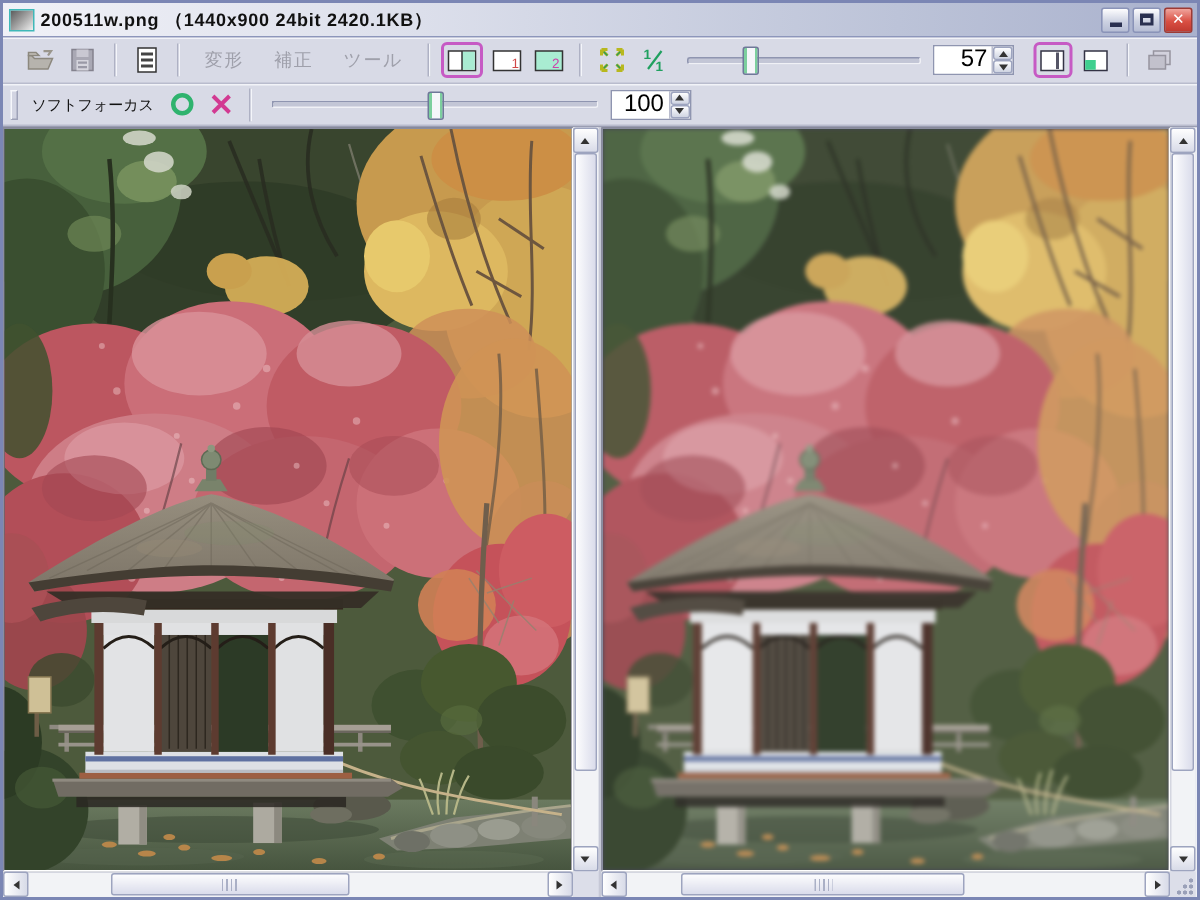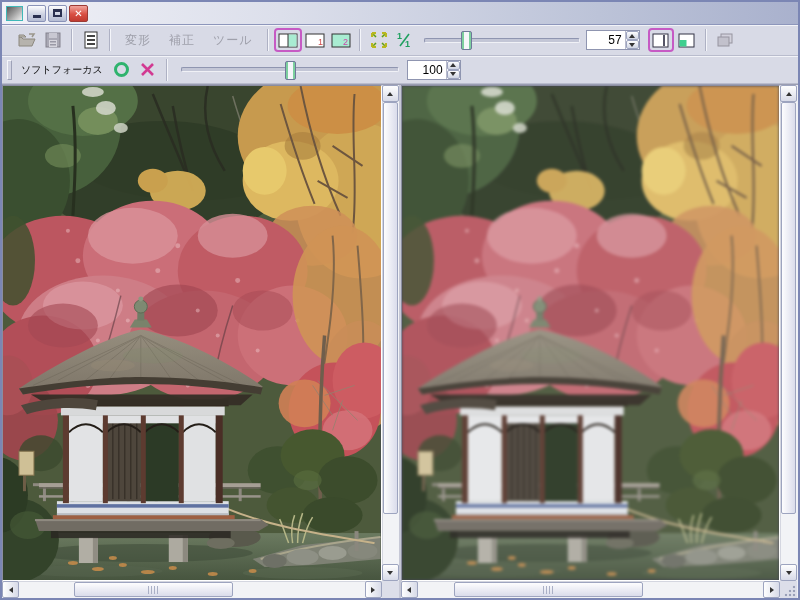--- a/index.html
+++ b/index.html
@@ -16,38 +16,38 @@
     flex:1;overflow:hidden;}
   .win-btns{display:flex;gap:2px;}
   .win-btn{width:19px;height:17px;border:1px solid #8a93b8;border-radius:2px;
     background:linear-gradient(180deg,#fdfdfe,#cdd2e2 55%,#b6bdd4);display:flex;align-items:center;justify-content:center;
     font-size:10px;font-weight:bold;color:#2a3050;box-sizing:border-box;}
   .win-btn.close{background:linear-gradient(180deg,#f0a49c,#d94f43 55%,#c03a30);color:#fff;border-color:#9c3a34;}
   .win-btn .min-glyph{display:block;width:8px;height:3px;background:#2a3050;margin-top:7px;}
   .win-btn .max-glyph{display:block;width:9px;height:8px;border:2px solid #2a3050;border-top-width:3px;box-sizing:border-box;}
   
   .toolbar{display:flex;align-items:center;background:#d8dae6;border-bottom:1px solid #b9bccd;box-shadow:inset 0 1px 0 #f2f3f8;}
-  .toolbar.row1{height:30px;flex:0 0 30px;padding:0 12px;}
+  .toolbar.row1{height:30px;flex:0 0 30px;padding:0 12px;justify-content:space-between;}
   .toolbar.row2{height:27px;flex:0 0 27px;padding:0 4px;}
   .tb-sep{width:1px;height:22px;background:#aeb1c4;border-right:1px solid #f4f5fa;margin:0 5px;}
   .tb-grip{width:3px;height:18px;margin:0 5px 0 1px;border-left:1px solid #f6f7fb;border-top:1px solid #f6f7fb;
     border-right:1px solid #9ea2b8;border-bottom:1px solid #9ea2b8;background:#d2d4e2;}
   .tb-btn{min-width:26px;height:24px;display:flex;align-items:center;justify-content:center;
     border:1px solid transparent;border-radius:3px;box-sizing:border-box;background:transparent;padding:0 2px;}
   .tb-btn.selected{border:2px solid #c65ac4;border-radius:4px;}
   .tb-btn.textbtn{font-size:12px;color:#9fa0ab;padding:0 8px;letter-spacing:1px;}
   .tb-btn svg{display:block;}
   .slider{position:relative;height:20px;display:flex;align-items:center;}
   .slider .groove{width:100%;height:3px;background:#c3c6d6;border:1px solid #8f95b0;border-bottom-color:#f0f1f6;border-right-color:#f0f1f6;border-radius:2px;}
   .slider .thumb{position:absolute;top:1px;width:9px;height:17px;border:1px solid #6f7899;border-radius:2px;
     background:linear-gradient(90deg,#7ccf9e 0 2px,#f5f6fa 2px calc(100% - 2px),#7ccf9e calc(100% - 2px));}
   .slider.zoom{width:156px;margin:0 6px;}
   .slider.strength{width:218px;margin:0 8px;}
   .spinbox{display:flex;align-items:stretch;height:20px;border:1px solid #8f95b0;background:#fff;box-sizing:border-box;}
-  .spinbox input{width:32px;border:none;outline:none;text-align:right;font-size:12px;padding:0 3px;font-family:"Liberation Sans",sans-serif;}
+  .spinbox input{width:32px;border:none;outline:none;text-align:right;font-size:16px;padding:0 3px;font-family:"Liberation Sans",sans-serif;}
   .spinner{display:flex;flex-direction:column;width:13px;border-left:1px solid #b9bccd;}
   .spinner .sp{flex:1;display:flex;align-items:center;justify-content:center;background:linear-gradient(180deg,#fdfdfe,#cfd4e2);border:1px solid #9da4bf;border-radius:2px;margin:0;}
   .tri-up{width:0;height:0;border-left:3px solid transparent;border-right:3px solid transparent;border-bottom:4px solid #333;}
   .tri-down{width:0;height:0;border-left:3px solid transparent;border-right:3px solid transparent;border-top:4px solid #333;}
   .filter-label{font-size:10px;color:#111;margin:0 6px 0 4px;white-space:nowrap;}
   
   .content{flex:1;display:flex;background:#c6c8d6;border-top:1px solid #9a9db2;}
   .panel{flex:1;position:relative;background:#d8dae6;border-right:1px solid #eef0f6;}
   .panel.left{border-right:2px solid #c6c8d6;}
   .viewport{position:absolute;left:0;top:0;right:17px;bottom:17px;
@@ -81,20 +81,21 @@
       radial-gradient(circle at 7px 11px,#9aa0b8 1.2px,transparent 1.6px),
       radial-gradient(circle at 3px 11px,#9aa0b8 1.2px,transparent 1.6px);}
 </style>
 </head>
 <body>
 
 <div class="window">
 
   <div class="titlebar">
     <div class="title-icon"></div>
+    <div class="title-text">200511w.png （1440x900 24bit 2420.1KB）</div>
     <div class="win-btns">
       <div class="win-btn">
           <span class="min-glyph"></span>
         </div>
       <div class="win-btn">
           <span class="max-glyph"></span>
         </div>
       <div class="win-btn close">
           <span>✕</span>
         </div>

